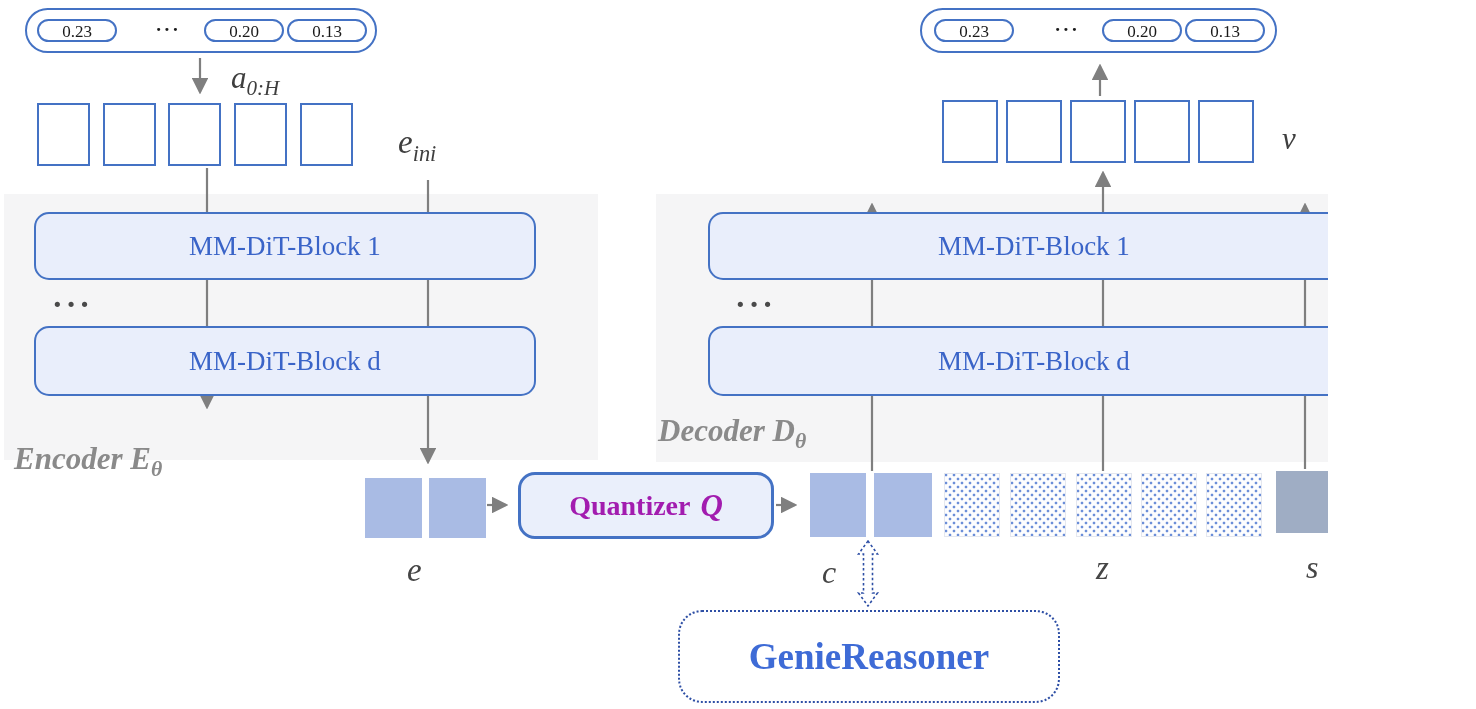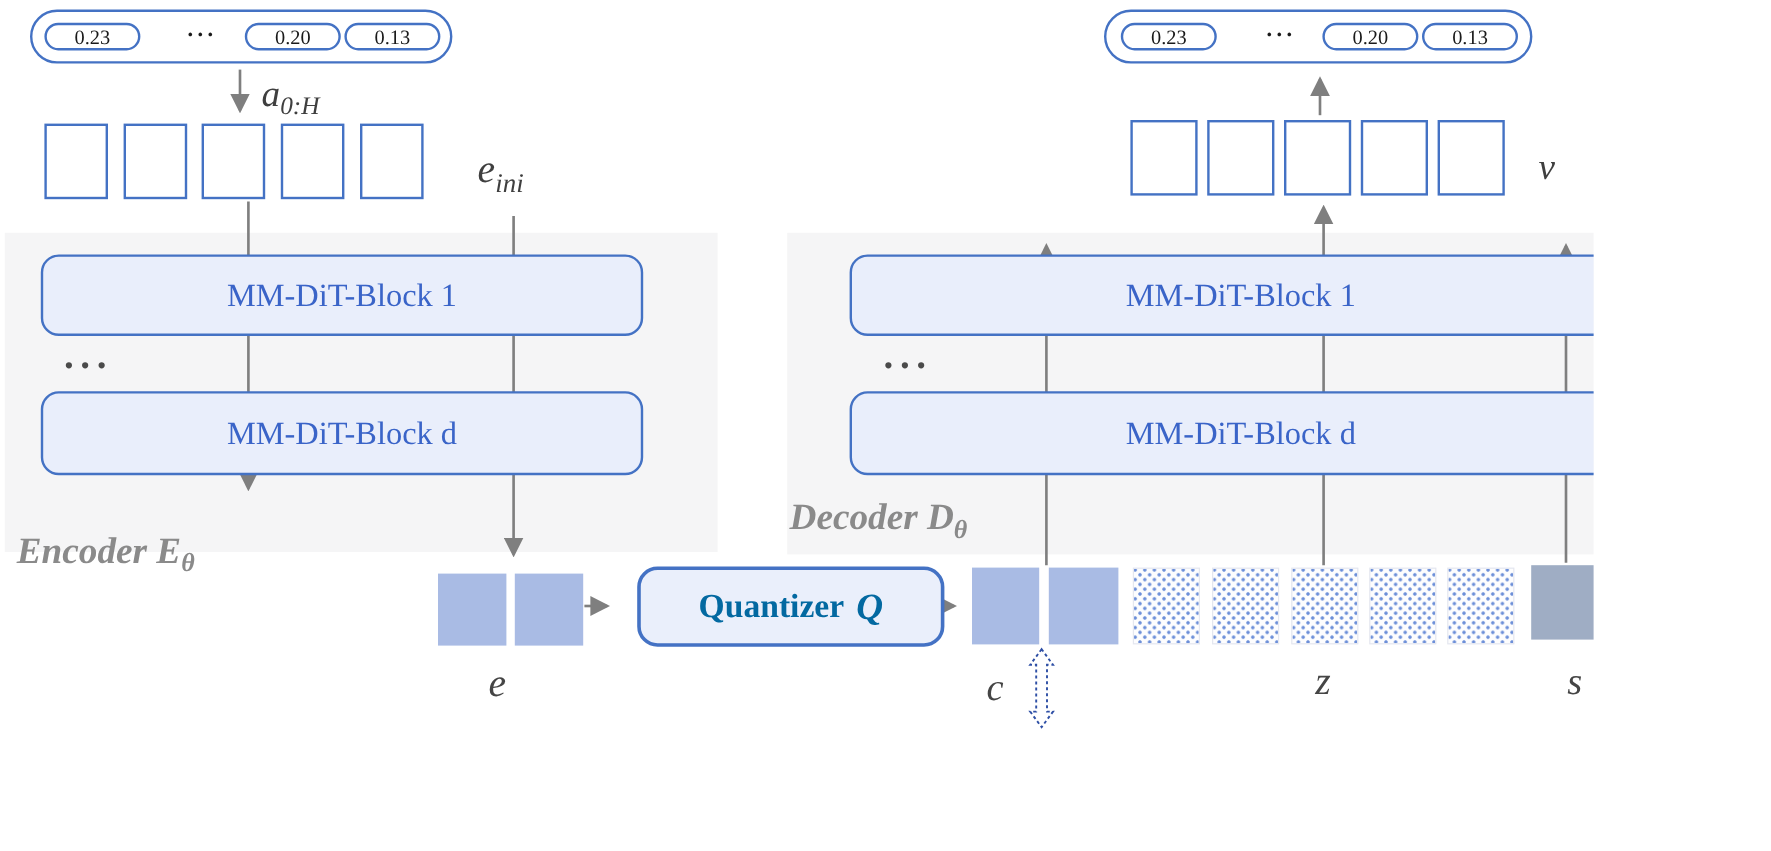--- a/index.html
+++ b/index.html
@@ -22,21 +22,21 @@
   .pill{position:absolute;background:#fff;border:2px solid #4472c4;border-radius:12px;
         font-size:17px;color:#1a1a1a;text-align:center;line-height:22px;box-sizing:border-box;}
   .capdots{position:absolute;font-weight:bold;font-size:19px;color:#1a1a1a;letter-spacing:2px;text-align:center;}
   .mid-dots{position:absolute;z-index:3;font-weight:bold;font-size:32px;color:#4a4a4a;letter-spacing:3px;line-height:1;}
   .mathlab{position:absolute;z-index:4;font-style:italic;color:#3f3f3f;line-height:1;}
   .mathlab sub{font-size:68%;font-style:italic;}
   .panel-label{position:absolute;z-index:4;font-weight:bold;font-style:italic;font-size:31px;color:#8a8a8a;line-height:1;}
   .panel-label sub{font-size:70%;}
   .qbox{position:absolute;z-index:3;background:#eaeffb;border:3px solid #4472c4;border-radius:17px;
         display:flex;align-items:center;justify-content:center;box-sizing:border-box;
-        font-weight:bold;font-size:28px;color:#0369a1;margin-left:13px;}
+        font-weight:bold;font-size:28px;color:#a21caf;}
   .qbox .scriptq{font-style:italic;font-weight:bold;font-size:31px;margin-left:10px;}
   .genie{position:absolute;z-index:3;background:#fff;border:2.5px dotted #2e4fa5;border-radius:24px;
          display:flex;align-items:center;justify-content:center;box-sizing:border-box;
          font-weight:bold;font-size:37px;color:#3e6bd6;}
 </style>
 </head>
 <body>
 
 <div id="stage">
 
@@ -86,21 +86,21 @@
   <div class="sq outline" style="left:168px;top:103px;width:53px;height:63px;"></div>
   <div class="sq outline" style="left:234px;top:103px;width:53px;height:63px;"></div>
   <div class="sq outline" style="left:300px;top:103px;width:53px;height:63px;"></div>
 
   <div class="sq outline" style="left:942px;top:100px;width:56px;height:63px;"></div>
   <div class="sq outline" style="left:1006px;top:100px;width:56px;height:63px;"></div>
   <div class="sq outline" style="left:1070px;top:100px;width:56px;height:63px;"></div>
   <div class="sq outline" style="left:1134px;top:100px;width:56px;height:63px;"></div>
   <div class="sq outline" style="left:1198px;top:100px;width:56px;height:63px;"></div>
 
-  <div class="mathlab" style="left:218px;top:62px;font-size:31px;">
+  <div class="mathlab" style="left:231px;top:62px;font-size:31px;">
     <span>a</span><sub>0:H</sub>
   </div>
   <div class="mathlab" style="left:398px;top:126px;font-size:33px;">
     <span>e</span><sub>ini</sub>
   </div>
   <div class="mathlab" style="left:1282px;top:123px;font-size:31px;">v</div>
 
   <div class="block" style="left:34px;top:212px;width:502px;height:68px;">
     <span>MM-DiT-Block 1</span>
   </div>
@@ -140,14 +140,17 @@
   <div class="sq noise" style="left:1141px;top:473px;width:56px;height:64px;"></div>
   <div class="sq noise" style="left:1206px;top:473px;width:56px;height:64px;"></div>
 
   <div class="sq state" style="left:1276px;top:471px;width:57px;height:62px;"></div>
 
   <div class="mathlab" style="left:407px;top:554px;font-size:33px;color:#454545;">e</div>
   <div class="mathlab" style="left:822px;top:556px;font-size:32px;color:#454545;">c</div>
   <div class="mathlab" style="left:1096px;top:552px;font-size:33px;color:#454545;">z</div>
   <div class="mathlab" style="left:1306px;top:551px;font-size:32px;color:#454545;">s</div>
 
+  <div class="genie" style="left:678px;top:610px;width:382px;height:93px;">
+    <span>GenieReasoner</span>
+  </div>
 
 </div>
 
 </body></html>

